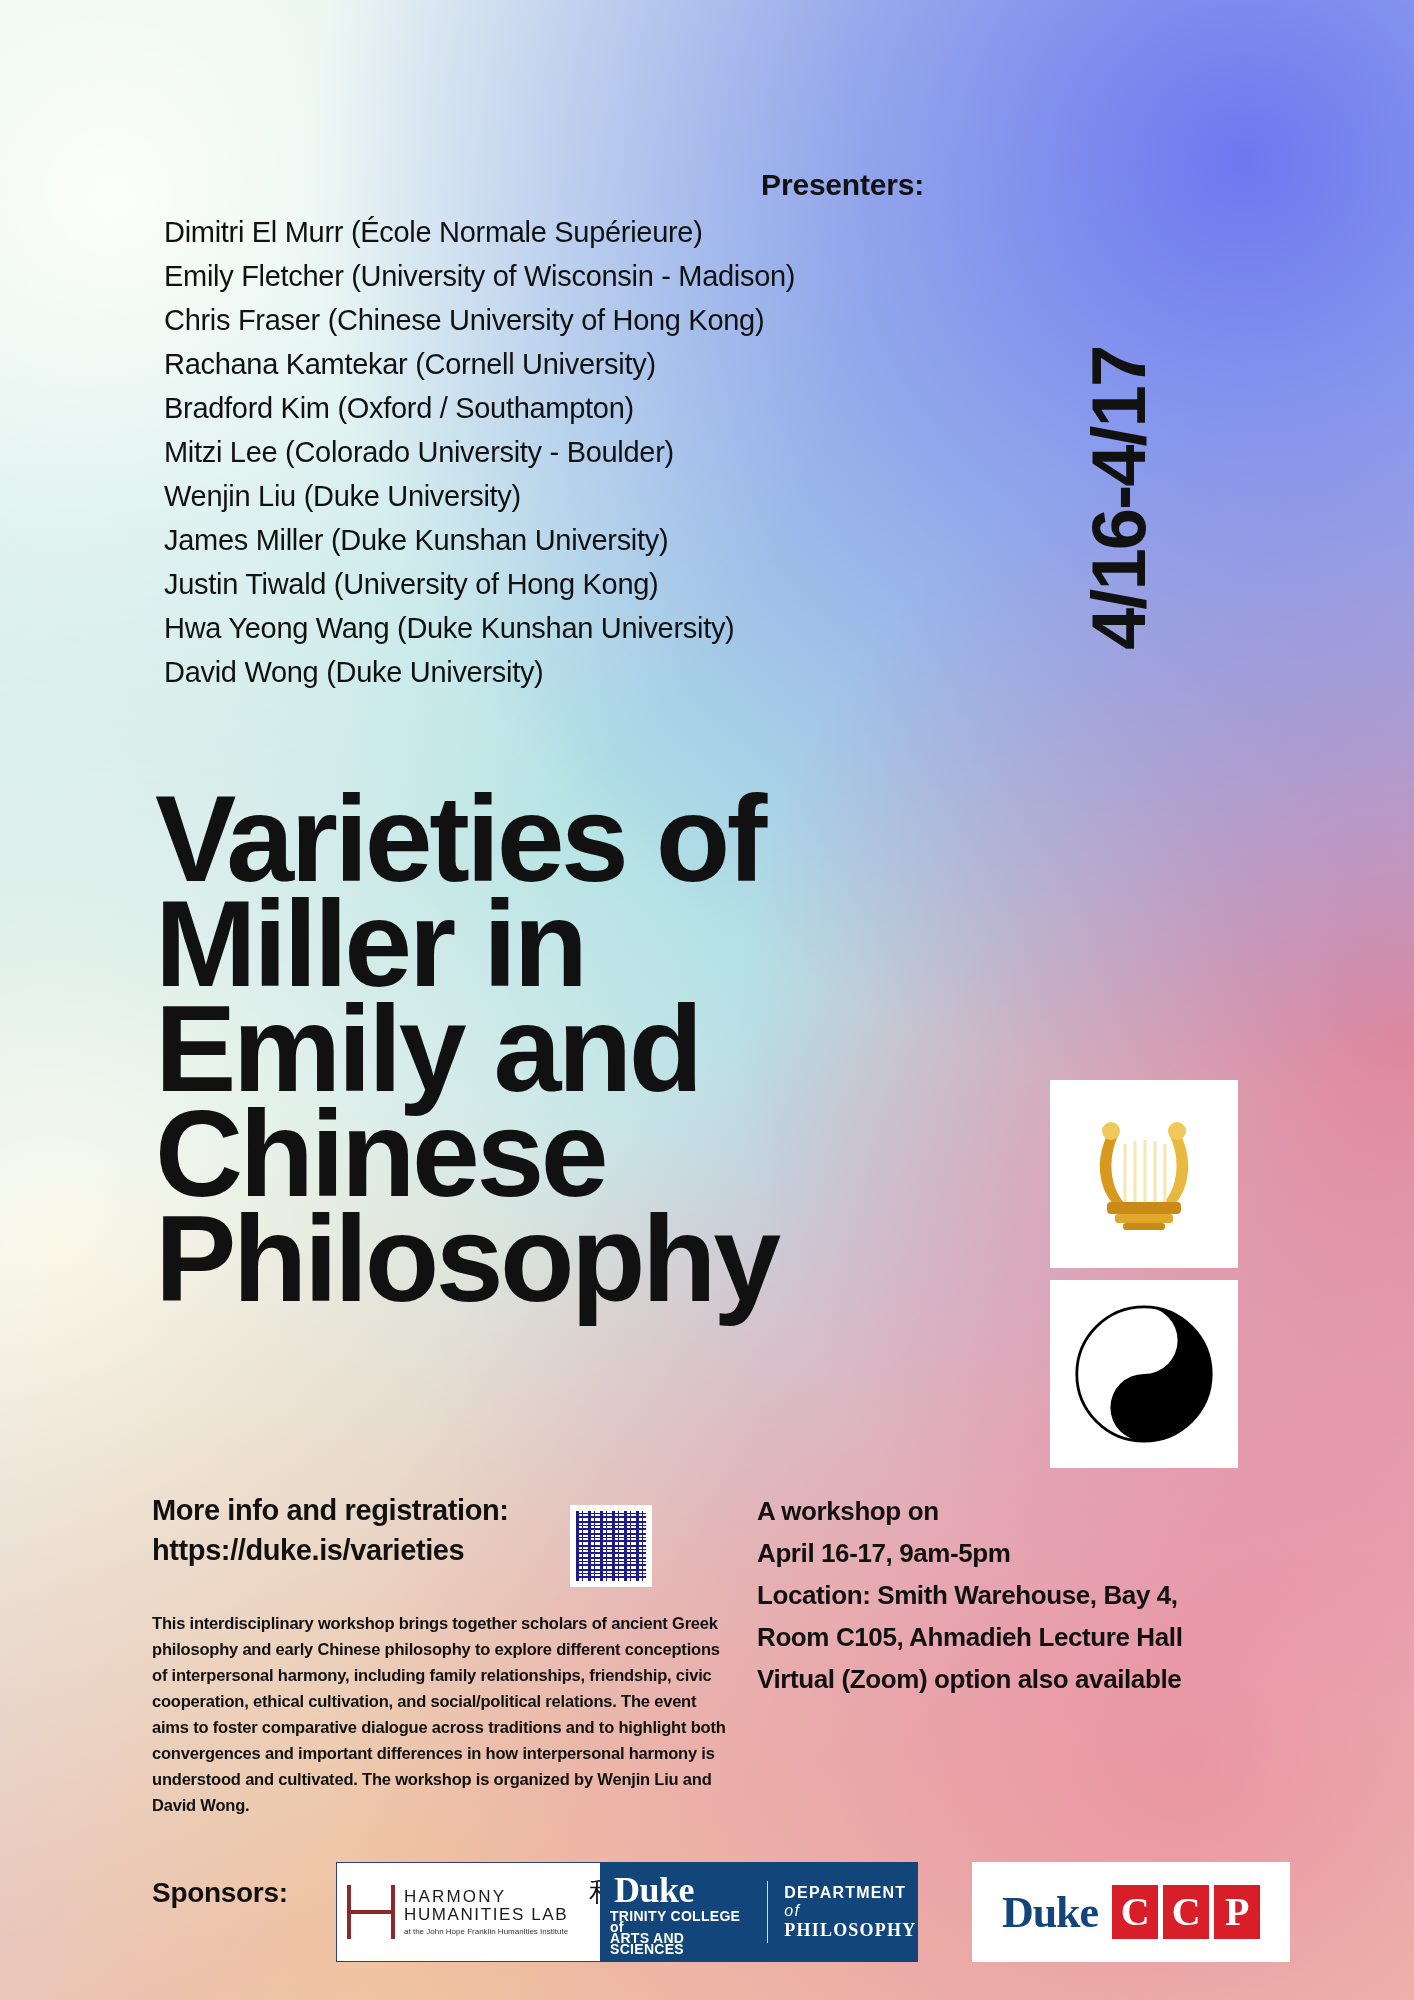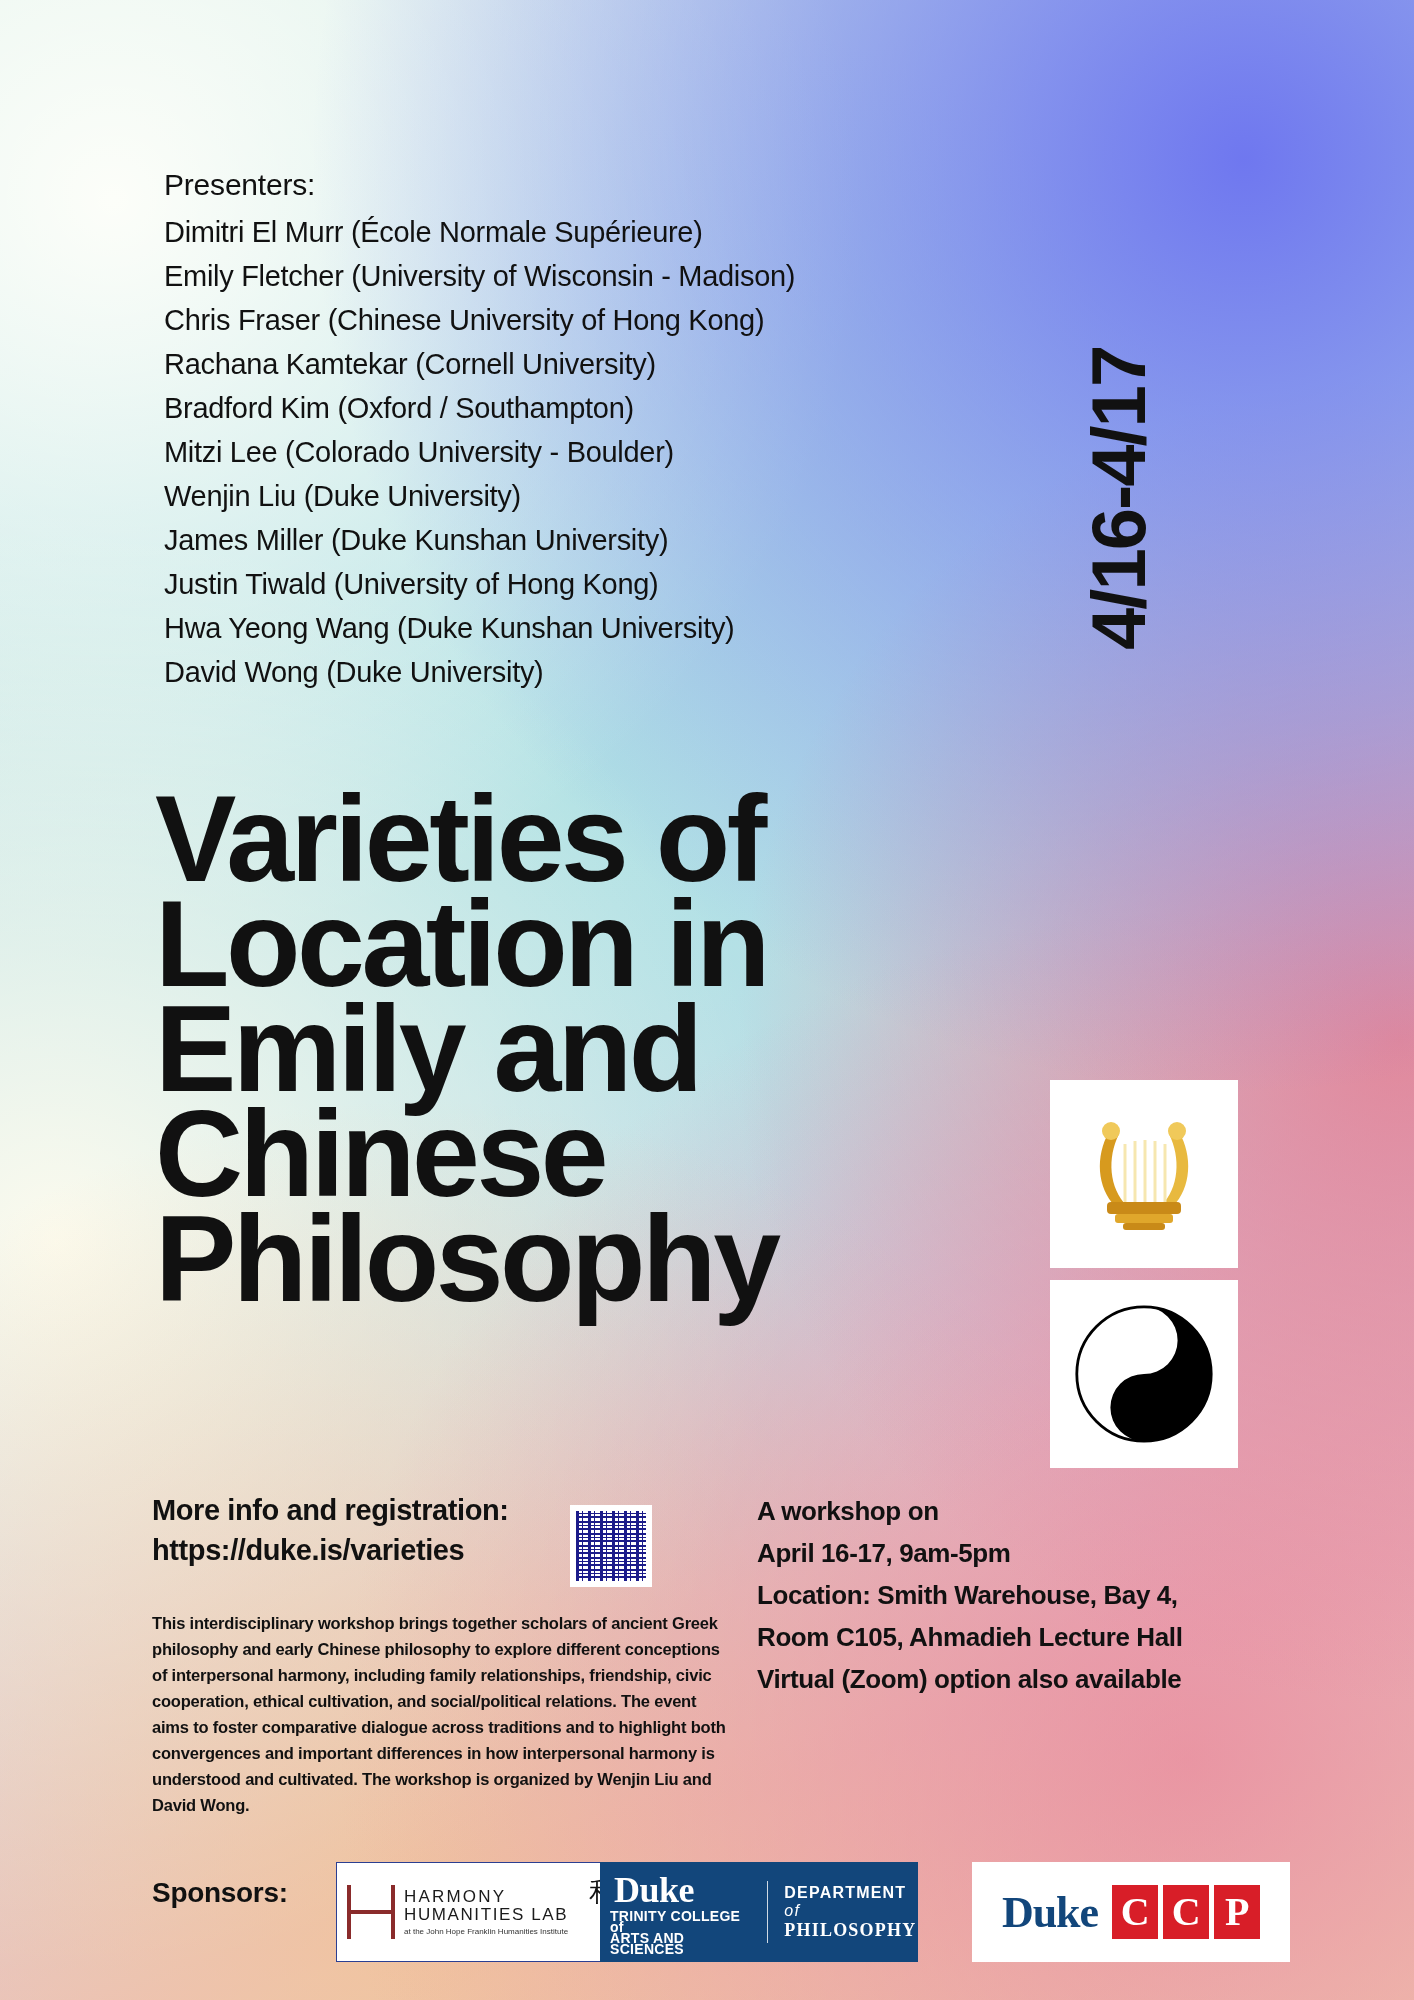--- a/index.html
+++ b/index.html
@@ -31,23 +31,24 @@
 
   
   .presenters {
     position: absolute;
     left: 164px;
     top: 168px;
     width: 760px;
   }
   .presenters-title {
     font-size: 30px;
-    font-weight: 400;
+    font-weight: 700;
     letter-spacing: -0.2px;
     margin-bottom: 8px;
+    text-align: right;
   }
   .presenter-line {
     font-size: 29px;
     font-weight: 400;
     line-height: 44px;
     letter-spacing: -0.3px;
     white-space: nowrap;
   }
 
   
@@ -329,21 +330,21 @@
     <div class="presenter-line">James Miller (Duke Kunshan University)</div>
     <div class="presenter-line">Justin Tiwald (University of Hong Kong)</div>
     <div class="presenter-line">Hwa Yeong Wang (Duke Kunshan University)</div>
     <div class="presenter-line">David Wong (Duke University)</div>
   </div>
 
   <div class="date-vertical">4/16-4/17</div>
 
   <div class="main-title">
     <span class="tl">Varieties of</span>
-    <span class="tl">Location in</span>
+    <span class="tl">Miller in</span>
     <span class="tl">Emily and</span>
     <span class="tl">Chinese</span>
     <span class="tl">Philosophy</span>
   </div>
 
   <div class="tile tile-lyre">
     <svg width="110" height="120" viewBox="0 0 110 120">
       <path d="M20 18 C6 42 8 74 26 92 L38 92 C20 74 18 44 30 20 Z" fill="#d79a1e"></path>
       <path d="M90 18 C104 42 102 74 84 92 L72 92 C90 74 92 44 80 20 Z" fill="#e8b93f"></path>
       <circle cx="22" cy="17" r="9" fill="#f0c95a"></circle>

